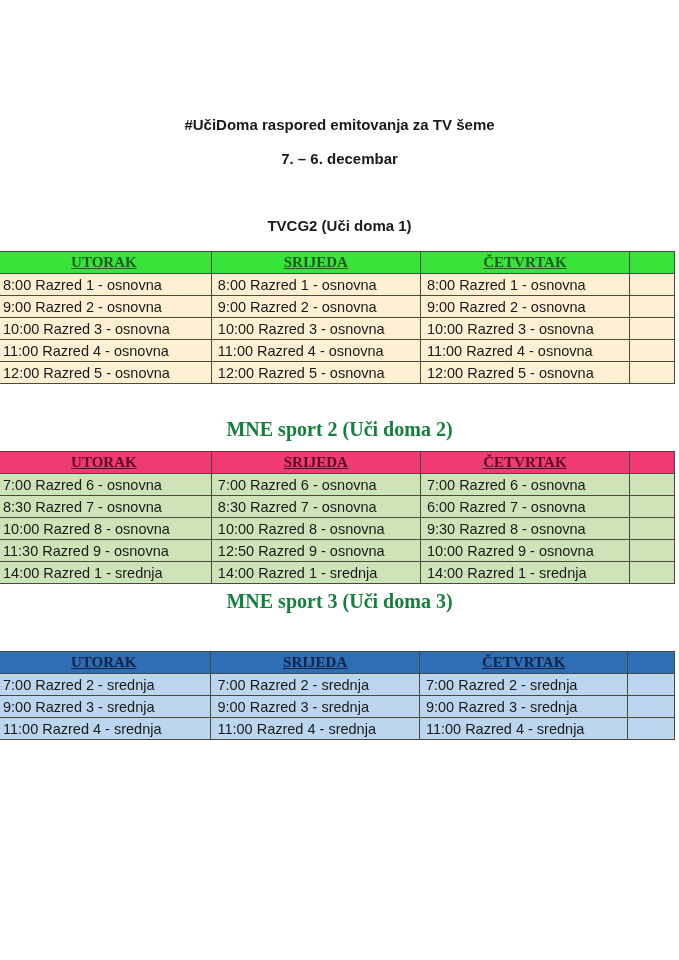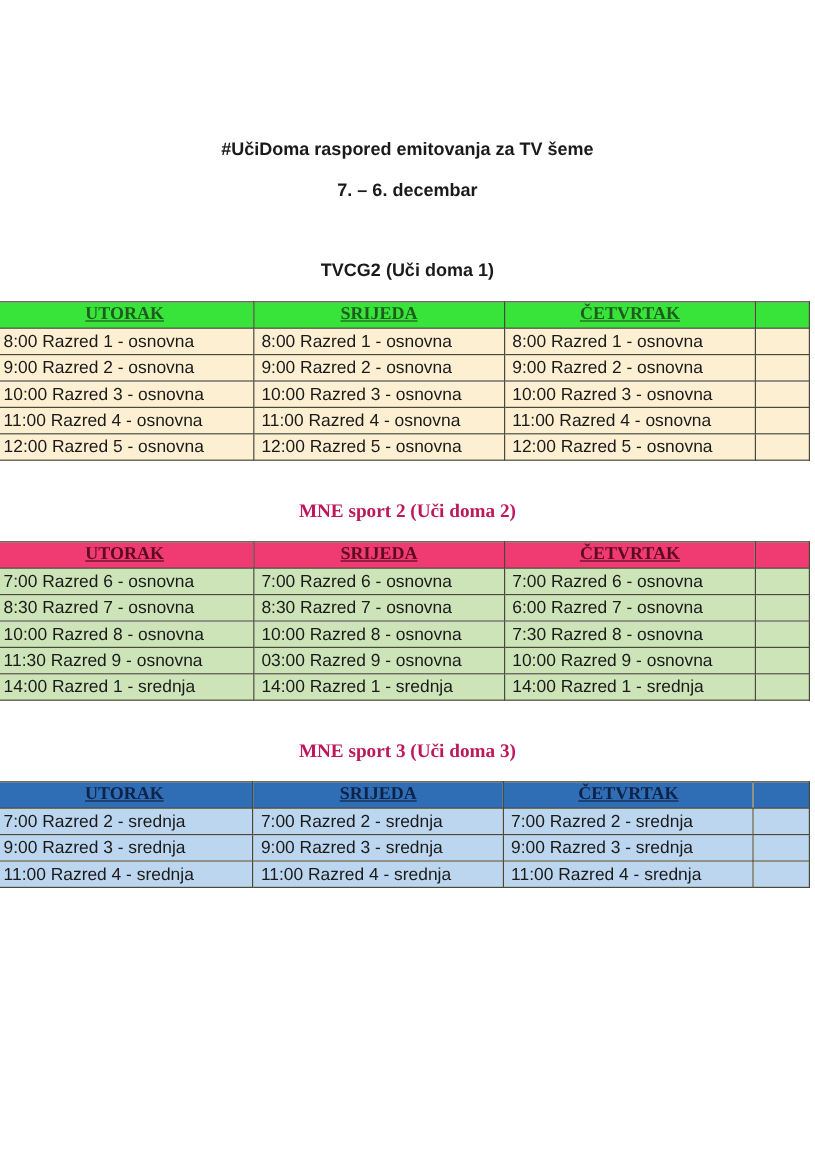--- a/index.html
+++ b/index.html
@@ -1,19 +1,19 @@
 <!DOCTYPE html>
 <html><head>
 <meta charset="utf-8">
 <style>
   html, body { margin: 0; padding: 0; background: #ffffff; }
   body { width: 679px; height: 960px; position: relative; overflow: hidden; font-family: "Liberation Sans", sans-serif; color: #1a1a1a; }
   .title { position: absolute; left: 0; width: 679px; text-align: center; font-weight: bold; font-size: 15px; }
   .section-title { position: absolute; left: 0; width: 679px; text-align: center; font-weight: bold; font-size: 15px; }
-  .serif { font-family: "Liberation Serif", serif; font-size: 16px; color: #be185d; }
+  .serif { font-family: "Liberation Serif", serif; font-size: 20px; color: #15803d; }
   table.sched { position: absolute; left: -4px; border-collapse: collapse; table-layout: fixed; }
   table.sched td, table.sched th { border: 1px solid #4a4a3a; padding: 0 0 0 6px; height: 21px; font-size: 14.5px; white-space: nowrap; overflow: hidden; text-align: left; font-weight: normal; }
   table.sched th { text-align: center; padding: 0; font-family: "Liberation Serif", serif; font-weight: bold; text-decoration: underline; font-size: 15px; }
   col.c1 { width: 231px; } col.c2 { width: 223px; } col.c3 { width: 223px; } col.c4 { width: 60px; }
   .t1 th { background: #39e43a; color: #1f5a1f; }
   .t1 td { background: #fdefd2; }
   .t2 th { background: #f03a72; color: #5a0a22; }
   .t2 td { background: #cce4b8; }
   .t3 th { background: #2f6db5; color: #0f2347; }
   .t3 td { background: #bcd6ef; }
@@ -95,39 +95,39 @@
       </tr>
   <tr>
         <td>8:30 Razred 7 - osnovna</td>
         <td>8:30 Razred 7 - osnovna</td>
         <td>6:00 Razred 7 - osnovna</td>
         <td></td>
       </tr>
   <tr>
         <td>10:00 Razred 8 - osnovna</td>
         <td>10:00 Razred 8 - osnovna</td>
-        <td>7:30 Razred 8 - osnovna</td>
+        <td>9:30 Razred 8 - osnovna</td>
         <td></td>
       </tr>
   <tr>
         <td>11:30 Razred 9 - osnovna</td>
-        <td>03:00 Razred 9 - osnovna</td>
+        <td>12:50 Razred 9 - osnovna</td>
         <td>10:00 Razred 9 - osnovna</td>
         <td></td>
       </tr>
   <tr>
         <td>14:00 Razred 1 - srednja</td>
         <td>14:00 Razred 1 - srednja</td>
         <td>14:00 Razred 1 - srednja</td>
         <td></td>
       </tr>
 </tbody>
   </table>
 
-<div class="section-title serif" style="top:618px;">MNE sport 3 (Uči doma 3)</div>
+<div class="section-title serif" style="top:590px;">MNE sport 3 (Uči doma 3)</div>
 <table class="sched t3" style="top:651px;">
   <colgroup>
       <col class="c1">
       <col class="c2">
       <col class="c3">
       <col class="c4">
     </colgroup>
   <tbody>
       <tr>
     <th>UTORAK</th>

